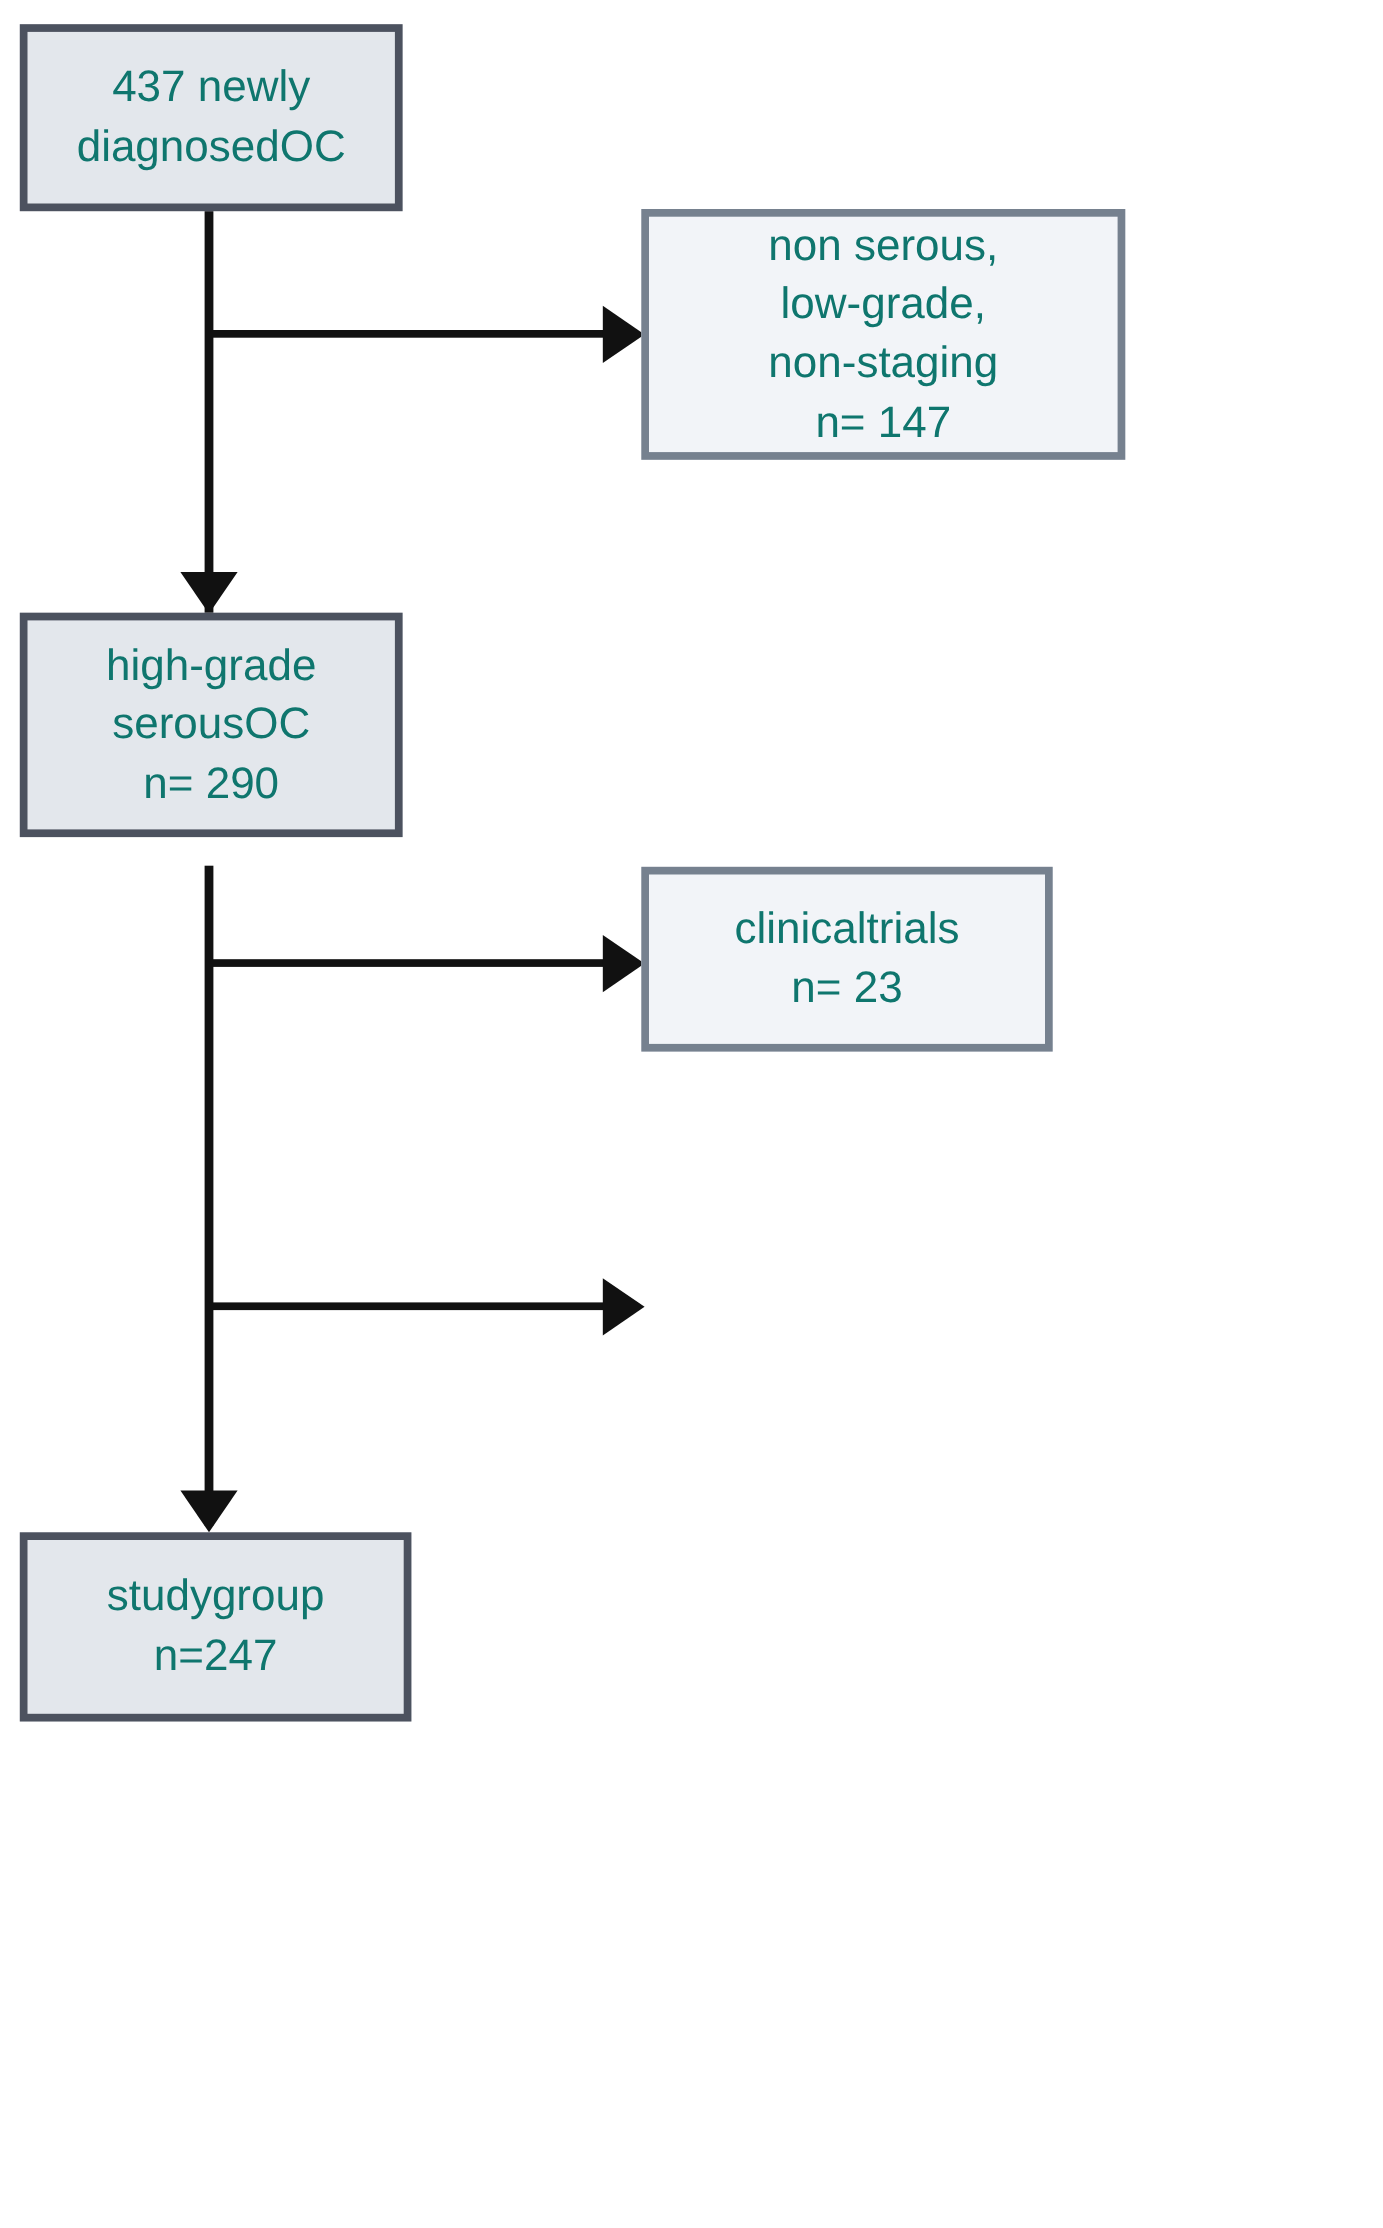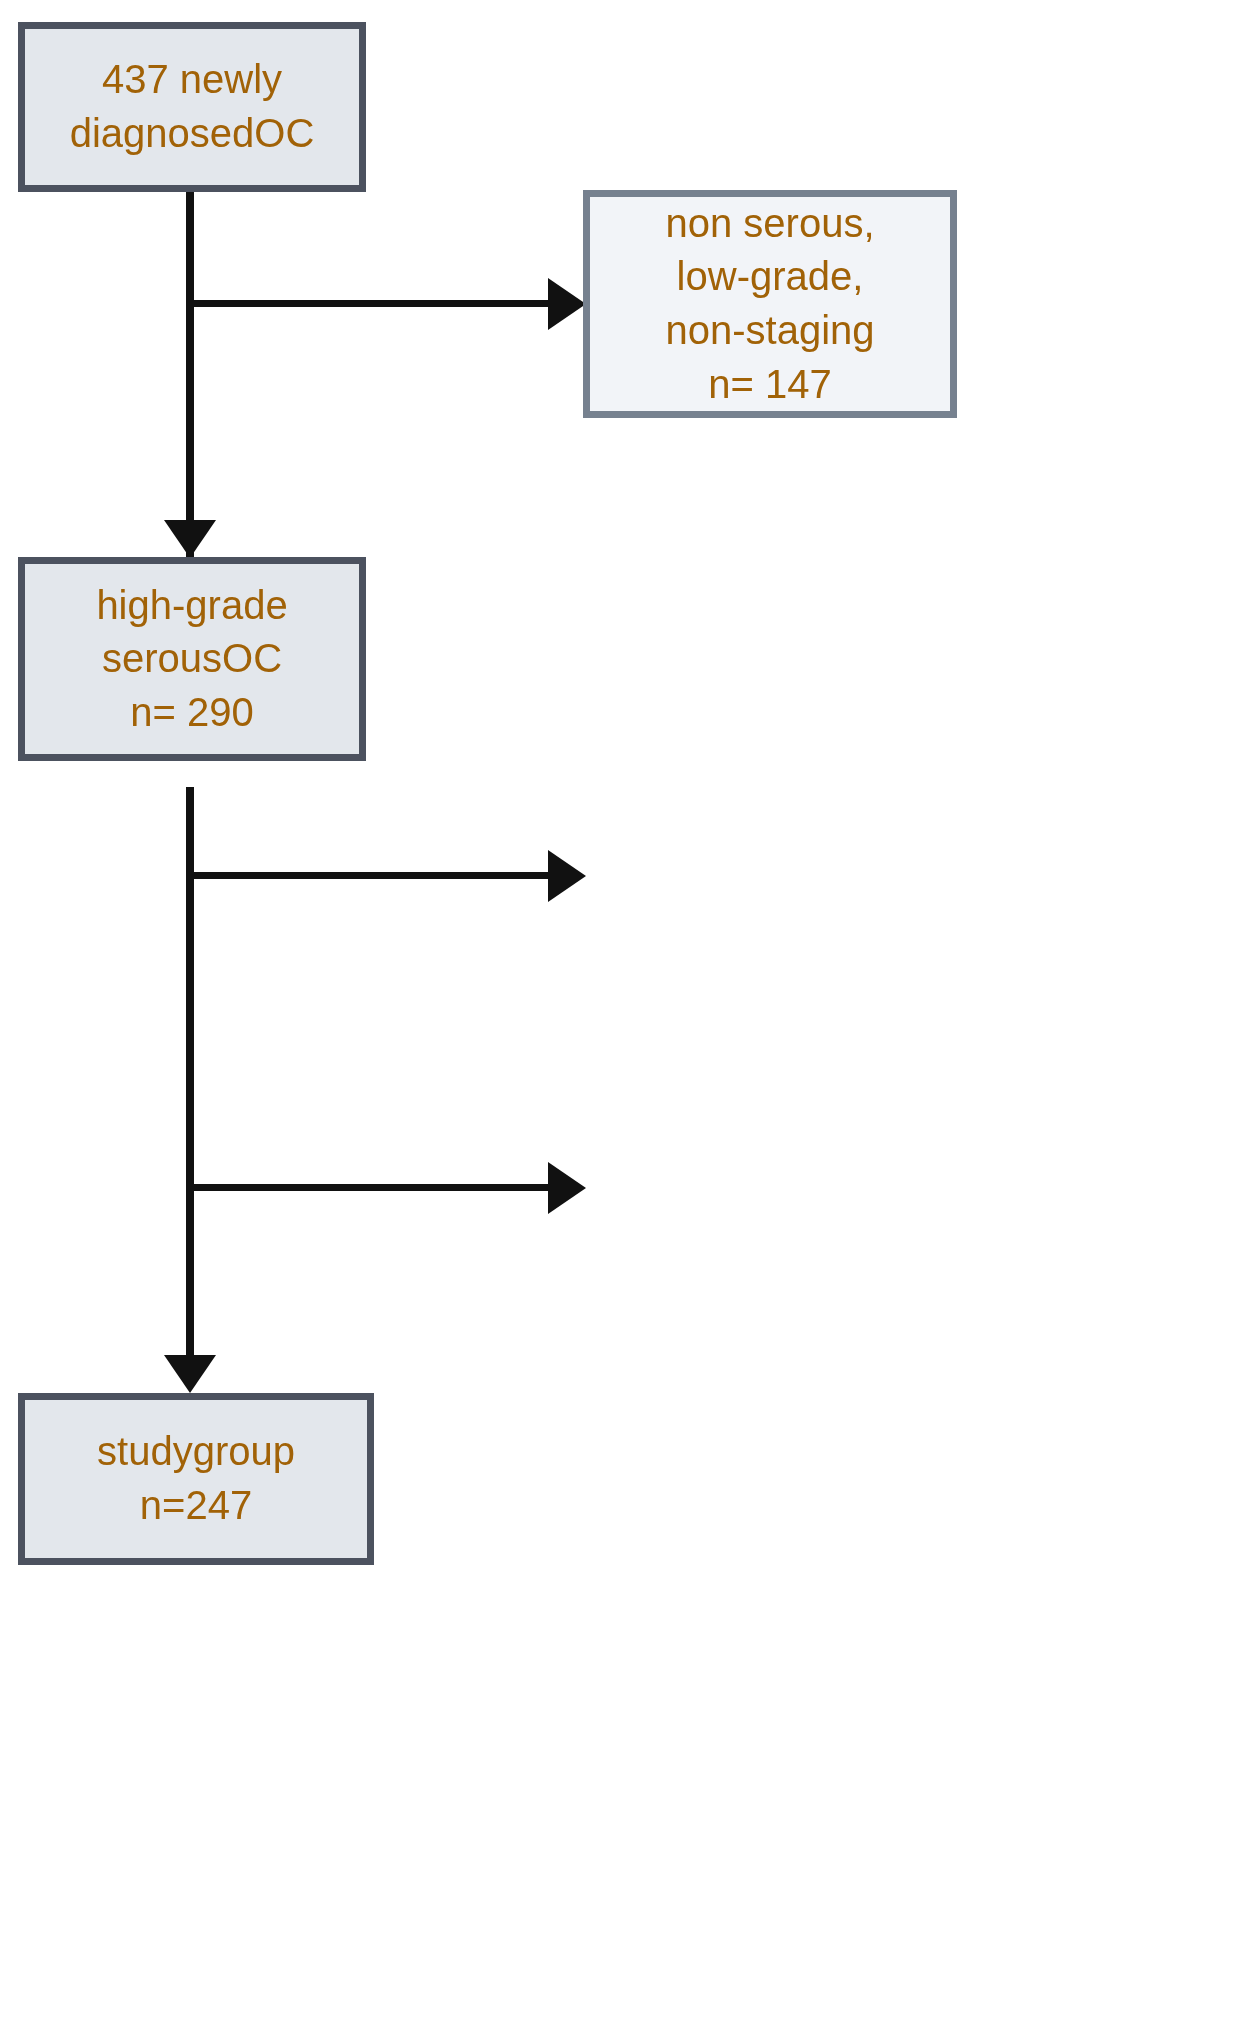--- a/index.html
+++ b/index.html
@@ -16,21 +16,21 @@
   }
 
   
   .node{
     position:absolute;
     box-sizing:border-box;
     display:flex;
     align-items:center;
     justify-content:center;
     text-align:center;
-    color:#a16207;
+    color:#0f766e;
     line-height:1.34;
   }
   
   .node.main{
     background:#e3e7ec;
     border:7px solid #4c525f;
     font-size:40px;
   }
   
   .node.excl{
@@ -84,33 +84,37 @@
   <div class="arrow-right" style="left:548px; top:850px;"></div>
 
   <div class="conn hline" style="left:190px; top:1184px; width:390px;"></div>
   <div class="arrow-right" style="left:548px; top:1162px;"></div>
 
   <div class="node main" style="left:18px; top:22px; width:348px; height:170px;">
     <span class="txt">437 newly
 diagnosedOC</span>
   </div>
 
-  <div class="node excl" style="left:583px; top:190px; width:374px; height:228px;text-align:center;">
+  <div class="node excl" style="left:583px; top:190px; width:440px; height:228px;text-align:center;">
     <span class="txt">non serous,
 low-grade,
 non-staging
 n=  147</span>
   </div>
 
   <div class="node main" style="left:18px; top:557px; width:348px; height:204px;">
     <span class="txt">high-grade
 serousOC
 n= 290</span>
   </div>
 
+  <div class="node excl" style="left:583px; top:788px; width:374px; height:168px;">
+    <span class="txt">clinicaltrials
+n= 23</span>
+  </div>
 
 
   <div class="node main" style="left:18px; top:1393px; width:356px; height:172px;">
     <span class="txt">studygroup
 n=247</span>
   </div>
 
 </div>
 
 </body></html>

